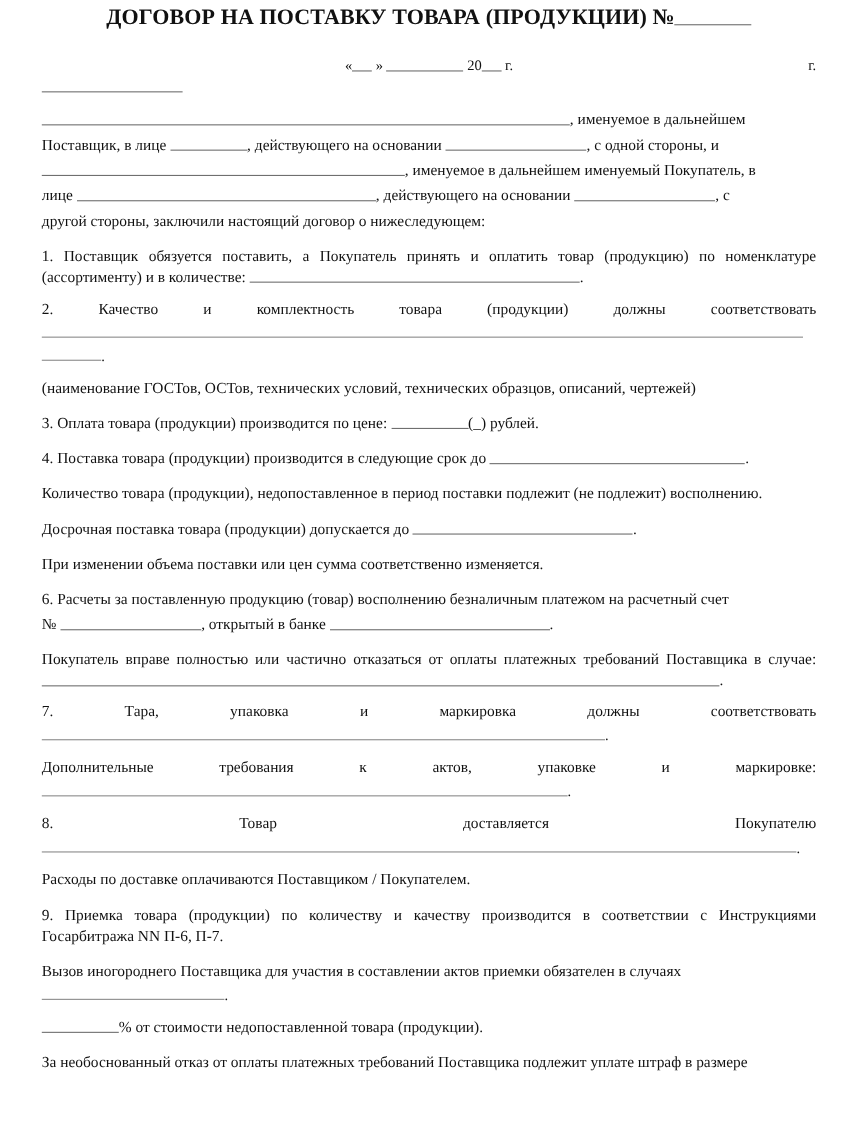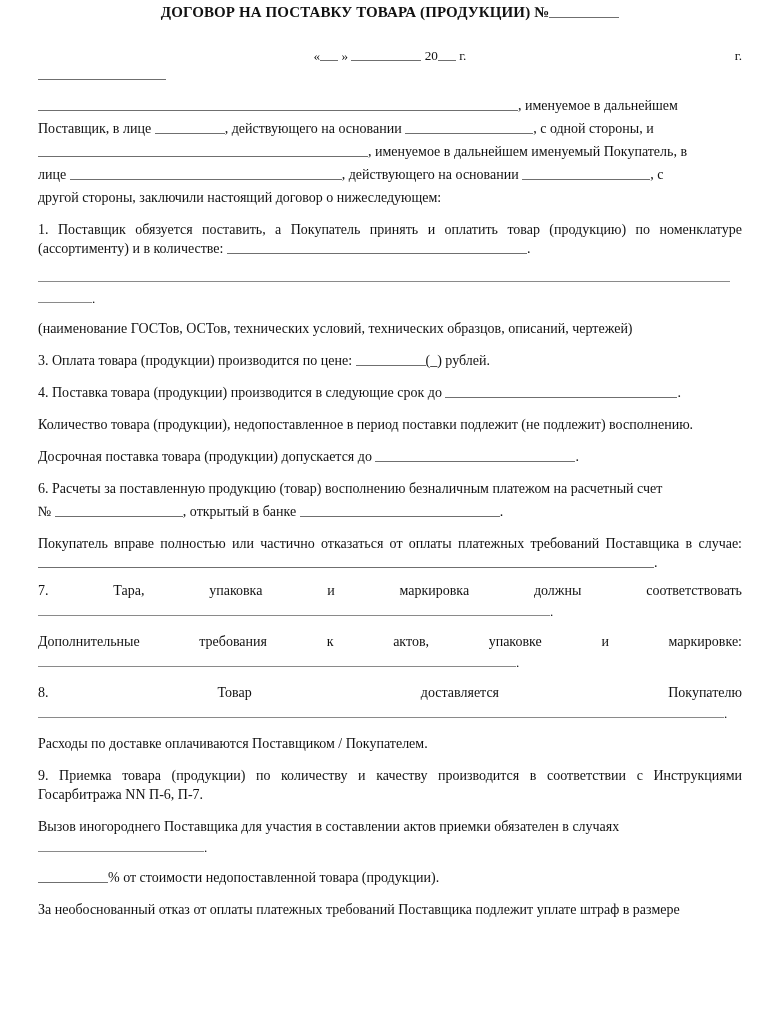--- a/index.html
+++ b/index.html
@@ -24,21 +24,21 @@
   .doc-body {
     position: absolute;
     left: 38px;
     top: 0;
     width: 704px;
   }
 
   
   .doc-title {
     font-weight: bold;
-    font-size: 15px;
+    font-size: 20px;
     text-align: center;
     letter-spacing: 0.1px;
     margin: 3px 0 0 0;
     line-height: 18px;
     white-space: nowrap;
   }
 
   
   p.para {
     font-size: 14px;
@@ -154,20 +154,24 @@
     </p>
 
     <p class="para nojust loose">другой стороны, заключили настоящий договор о нижеследующем:</p>
 
     <p class="para">
       <span>1.</span>
       <span>Поставщик обязуется поставить, а Покупатель принять и оплатить товар (продукцию) по номенклатуре (ассортименту) и в количестве:</span>
       <span class="blank b-4xl"></span><span>.</span>
     </p>
 
+    <p class="para stretch" style="margin-bottom:2px">
+      <span>2.</span>
+      <span>Качество и комплектность товара (продукции) должны соответствовать</span>
+    </p>
     <div class="rule-row" style="margin-bottom:2px">
       <span class="ln" style="width:692px"></span>
     </div>
     <div class="rule-row" style="margin-bottom:11px">
       <span class="ln" style="width:54px"></span><span>.</span>
     </div>
 
     <p class="para nojust loose">(наименование ГОСТов, ОСТов, технических условий, технических образцов, описаний, чертежей)</p>
 
     <p class="para nojust loose">
@@ -183,20 +187,21 @@
     </p>
 
     <p class="para loose">Количество товара (продукции), недопоставленное в период поставки подлежит (не подлежит) восполнению.</p>
 
     <p class="para nojust loose">
       <span>Досрочная поставка товара (продукции) допускается до</span>
       <span class="blank b-xl"></span><span>.</span>
     </p>
 
 
+    <p class="para nojust loose">При изменении объема поставки или цен сумма соответственно изменяется.</p>
 
     <p class="para tight">
       <span>6.</span>
       <span>Расчеты за поставленную продукцию (товар) восполнению безналичным платежом на расчетный счет</span>
     </p>
     <p class="para nojust loose">
       <span>№</span>
       <span class="blank b-ml"></span><span>, открытый в банке</span>
       <span class="blank b-xl"></span><span>.</span>
     </p>

